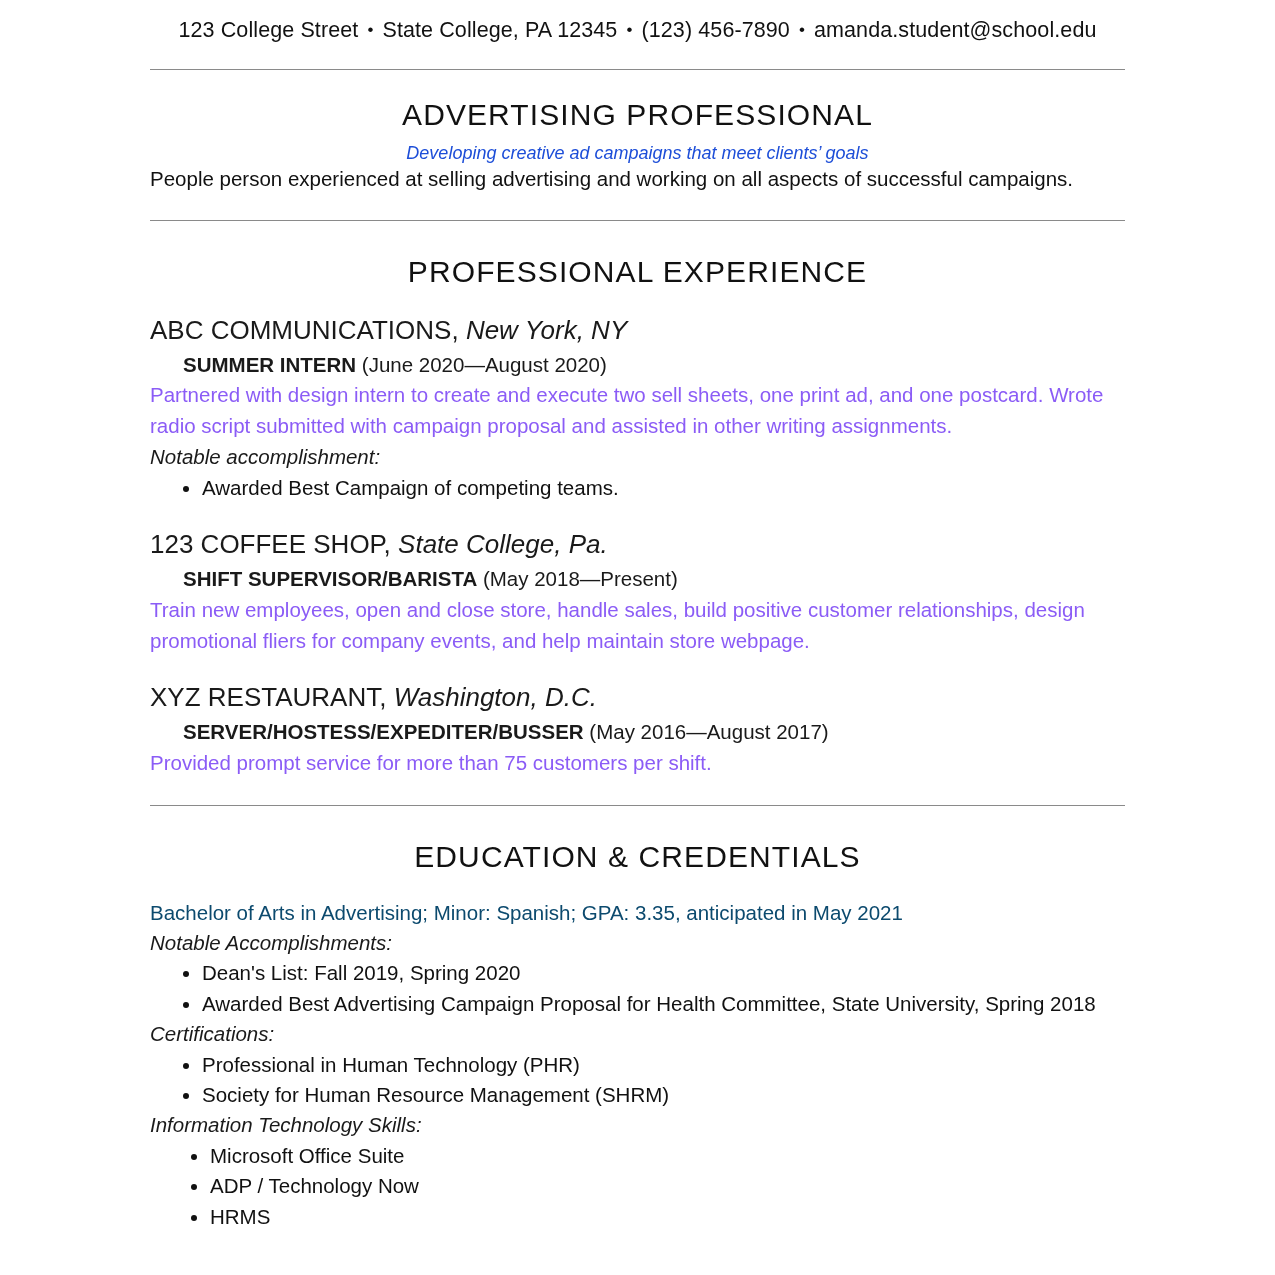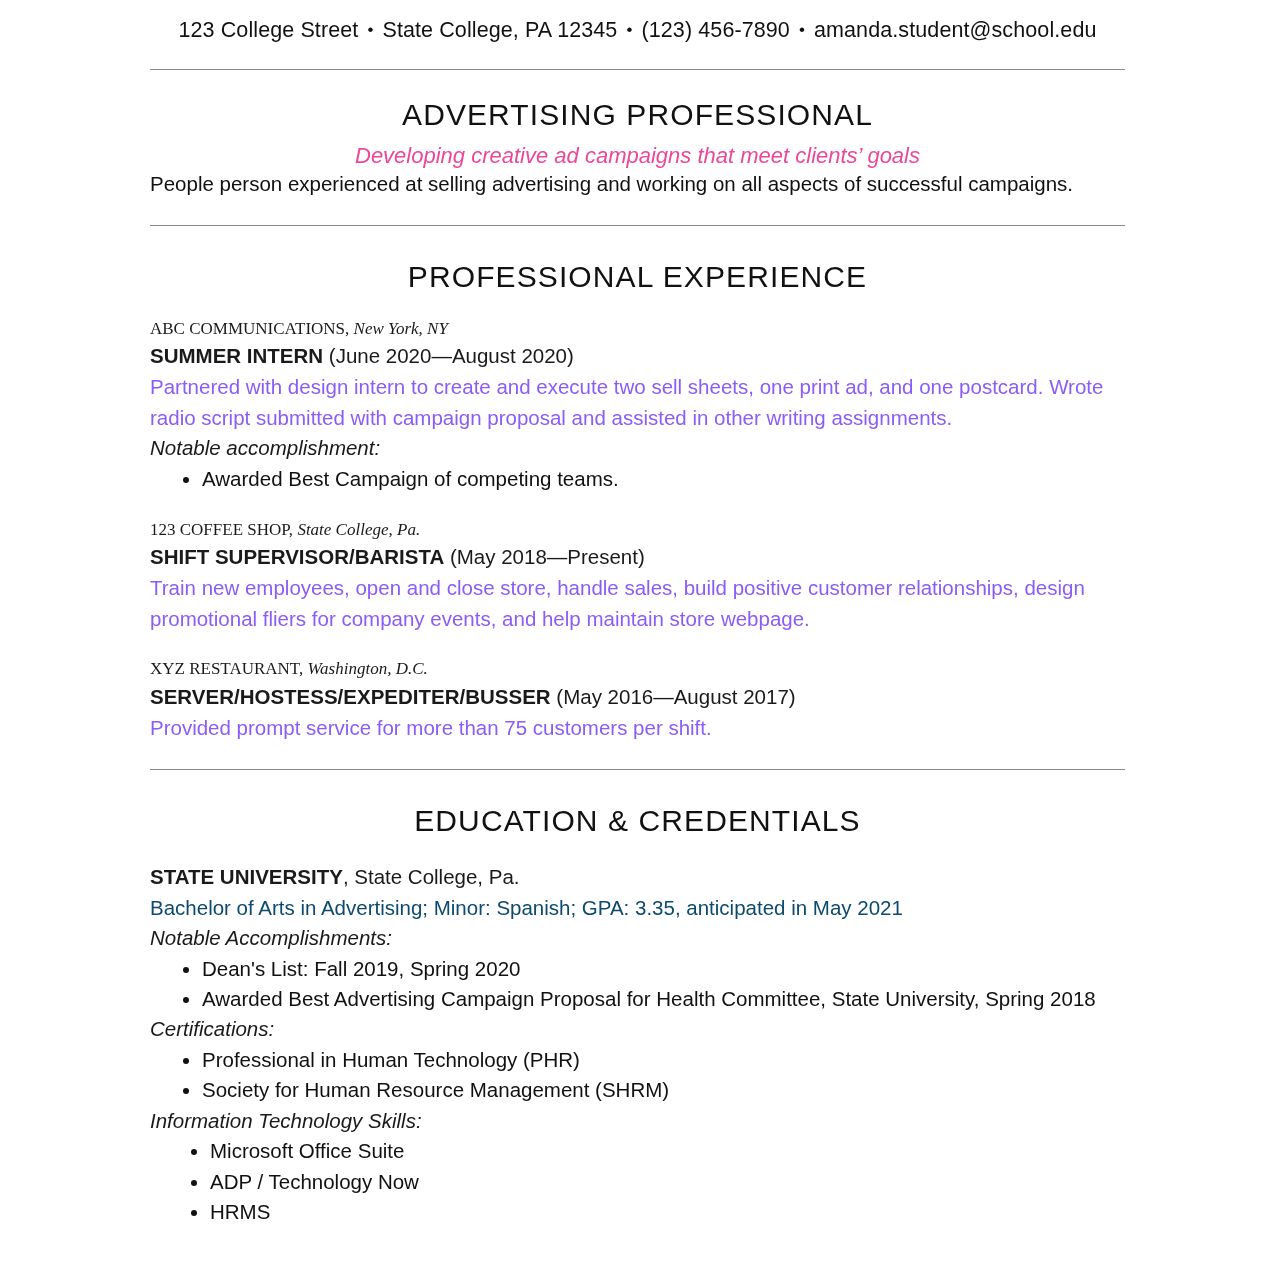--- a/index.html
+++ b/index.html
@@ -44,23 +44,23 @@
     text-align: center;
     font-size: 30px;
     letter-spacing: 1.1px;
     font-weight: 400;
     margin-top: 28px;
     color: #111;
   }
   .tagline {
     text-align: center;
     font-style: italic;
-    font-size: 22px;
+    font-size: 18px;
     margin-top: 11px;
-    color: #ec4899;
+    color: #1d4ed8;
   }
   .summary {
     font-size: 20.5px;
     line-height: 1.45;
     color: #111;
   }
   .section-title {
     text-align: center;
     font-size: 30px;
     letter-spacing: 1.1px;
@@ -73,30 +73,30 @@
   }
   .job:first-of-type {
     margin-top: 26px;
   }
   .line {
     font-size: 20.5px;
     line-height: 1.45;
     color: #0c4a6e;
   }
   .company {
-    font-size: 17px;
-    line-height: 1.5;
-    font-family: Liberation Serif, serif;
+    font-size: 26px;
+    line-height: 1.5;
   }
   .company .loc {
     font-style: italic;
   }
   .role {
     font-size: 20.5px;
     line-height: 1.5;
+    margin-left: 33px;
   }
   .role .title {
     font-weight: bold;
   }
   .desc {
     font-size: 20.5px;
     line-height: 1.5;
     color: #8b5cf6;
   }
   .italic-label {
@@ -170,21 +170,20 @@
     <div class="company"><span>XYZ RESTAURANT,</span> <span class="loc">Washington, D.C.</span></div>
     <div class="role"><span class="title">SERVER/HOSTESS/EXPEDITER/BUSSER</span> <span>(May 2016—August 2017)</span></div>
     <div class="desc">Provided prompt service for more than 75 customers per shift.</div>
   </div>
 
   <hr class="rule rule-sec">
 
   <div class="section-title">EDUCATION &amp; CREDENTIALS</div>
 
   <div class="edu-block">
-    <div class="edu-school"><span class="name">STATE UNIVERSITY</span><span>, State College, Pa.</span></div>
     <div class="line">Bachelor of Arts in Advertising; Minor: Spanish; GPA: 3.35, anticipated in May 2021</div>
     <div class="italic-label">Notable Accomplishments:</div>
     <ul class="bullets">
       <li>Dean's List: Fall 2019, Spring 2020</li>
       <li>Awarded Best Advertising Campaign Proposal for Health Committee, State University, Spring 2018</li>
     </ul>
     <div class="italic-label">Certifications:</div>
     <ul class="bullets">
       <li>Professional in Human Technology (PHR)</li>
       <li>Society for Human Resource Management (SHRM)</li>

